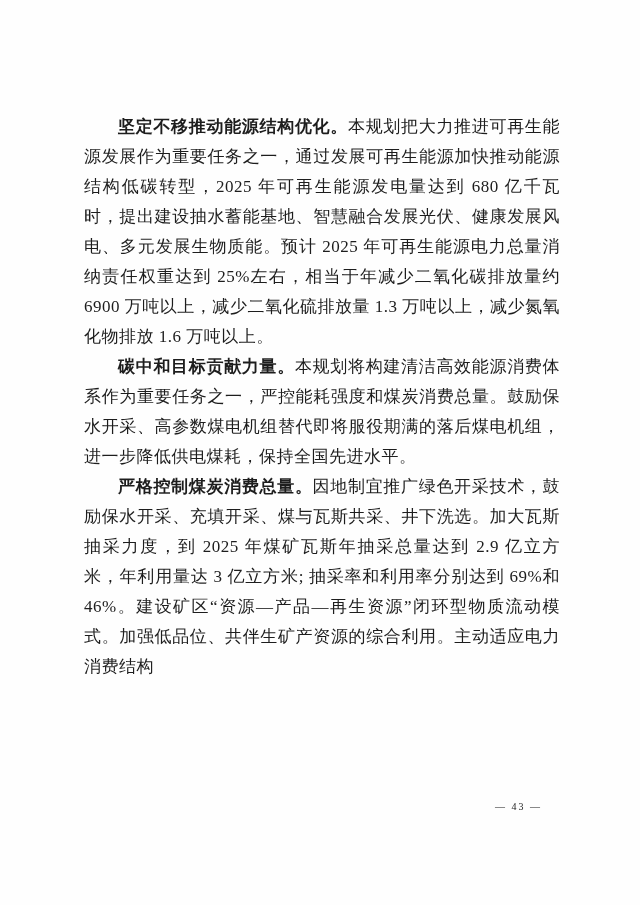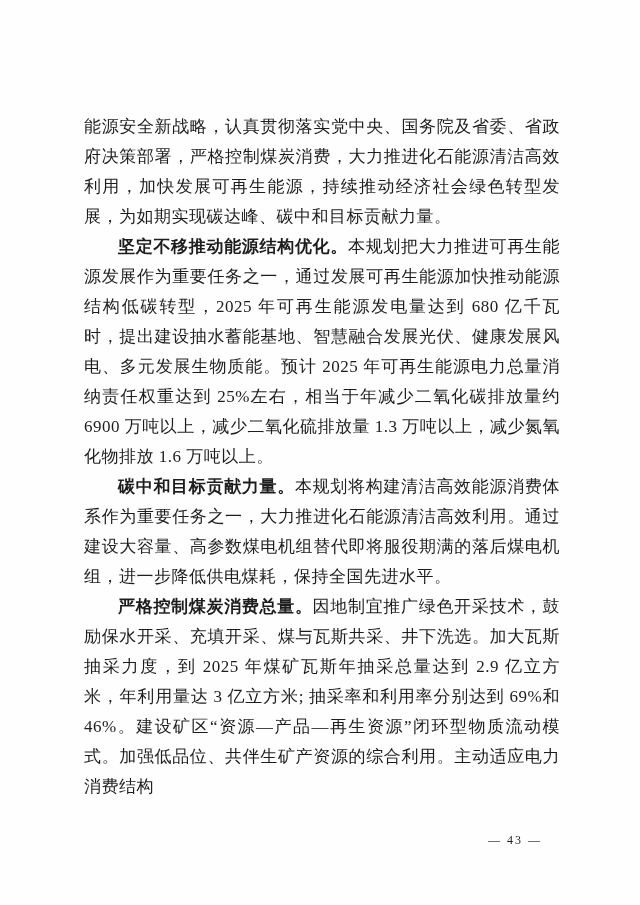--- a/index.html
+++ b/index.html
@@ -37,31 +37,29 @@
   .para.indent {
     text-indent: 2em;
   }
   .lead {
     font-weight: bold;
   }
   .page-number {
     position: absolute;
     top: 801px;
     right: 98px;
-    font-size: 12px;
+    font-size: 10px;
     letter-spacing: 2px;
     color: #222222;
     white-space: nowrap;
-    margin-top: 32px;
   }
 </style>
 </head>
 <body>
 
 <div class="page">
   <div class="text-block">
-    <p class="para"><b class="lead"></b><span>能源安全新战略，认真贯彻落实党中央、国务院及省委、省政府决策部署，严格控制煤炭消费，大力推进化石能源清洁高效利用，加快发展可再生能源，持续推动经济社会绿色转型发展，为如期实现碳达峰、碳中和目标贡献力量。</span></p>
     <p class="para indent"><b class="lead">坚定不移推动能源结构优化。</b><span>本规划把大力推进可再生能源发展作为重要任务之一，通过发展可再生能源加快推动能源结构低碳转型，2025 年可再生能源发电量达到 680 亿千瓦时，提出建设抽水蓄能基地、智慧融合发展光伏、健康发展风电、多元发展生物质能。预计 2025 年可再生能源电力总量消纳责任权重达到 25%左右，相当于年减少二氧化碳排放量约 6900 万吨以上，减少二氧化硫排放量 1.3 万吨以上，减少氮氧化物排放 1.6 万吨以上。</span></p>
-    <p class="para indent"><b class="lead">碳中和目标贡献力量。</b><span>本规划将构建清洁高效能源消费体系作为重要任务之一，大力推进化石能源清洁高效利用。通过建设大容量、高参数煤电机组替代即将服役期满的落后煤电机组，进一步降低供电煤耗，保持全国先进水平。</span></p>
+    <p class="para indent"><b class="lead">碳中和目标贡献力量。</b><span>本规划将构建清洁高效能源消费体系作为重要任务之一，严控能耗强度和煤炭消费总量。鼓励保水开采、高参数煤电机组替代即将服役期满的落后煤电机组，进一步降低供电煤耗，保持全国先进水平。</span></p>
     <p class="para indent"><b class="lead">严格控制煤炭消费总量。</b><span>因地制宜推广绿色开采技术，鼓励保水开采、充填开采、煤与瓦斯共采、井下洗选。加大瓦斯抽采力度，到 2025 年煤矿瓦斯年抽采总量达到 2.9 亿立方米，年利用量达 3 亿立方米; 抽采率和利用率分别达到 69%和 46%。建设矿区“资源—产品—再生资源”闭环型物质流动模式。加强低品位、共伴生矿产资源的综合利用。主动适应电力消费结构</span></p>
   </div>
   <div class="page-number">— 43 —</div>
 </div>
 
 </body></html>

